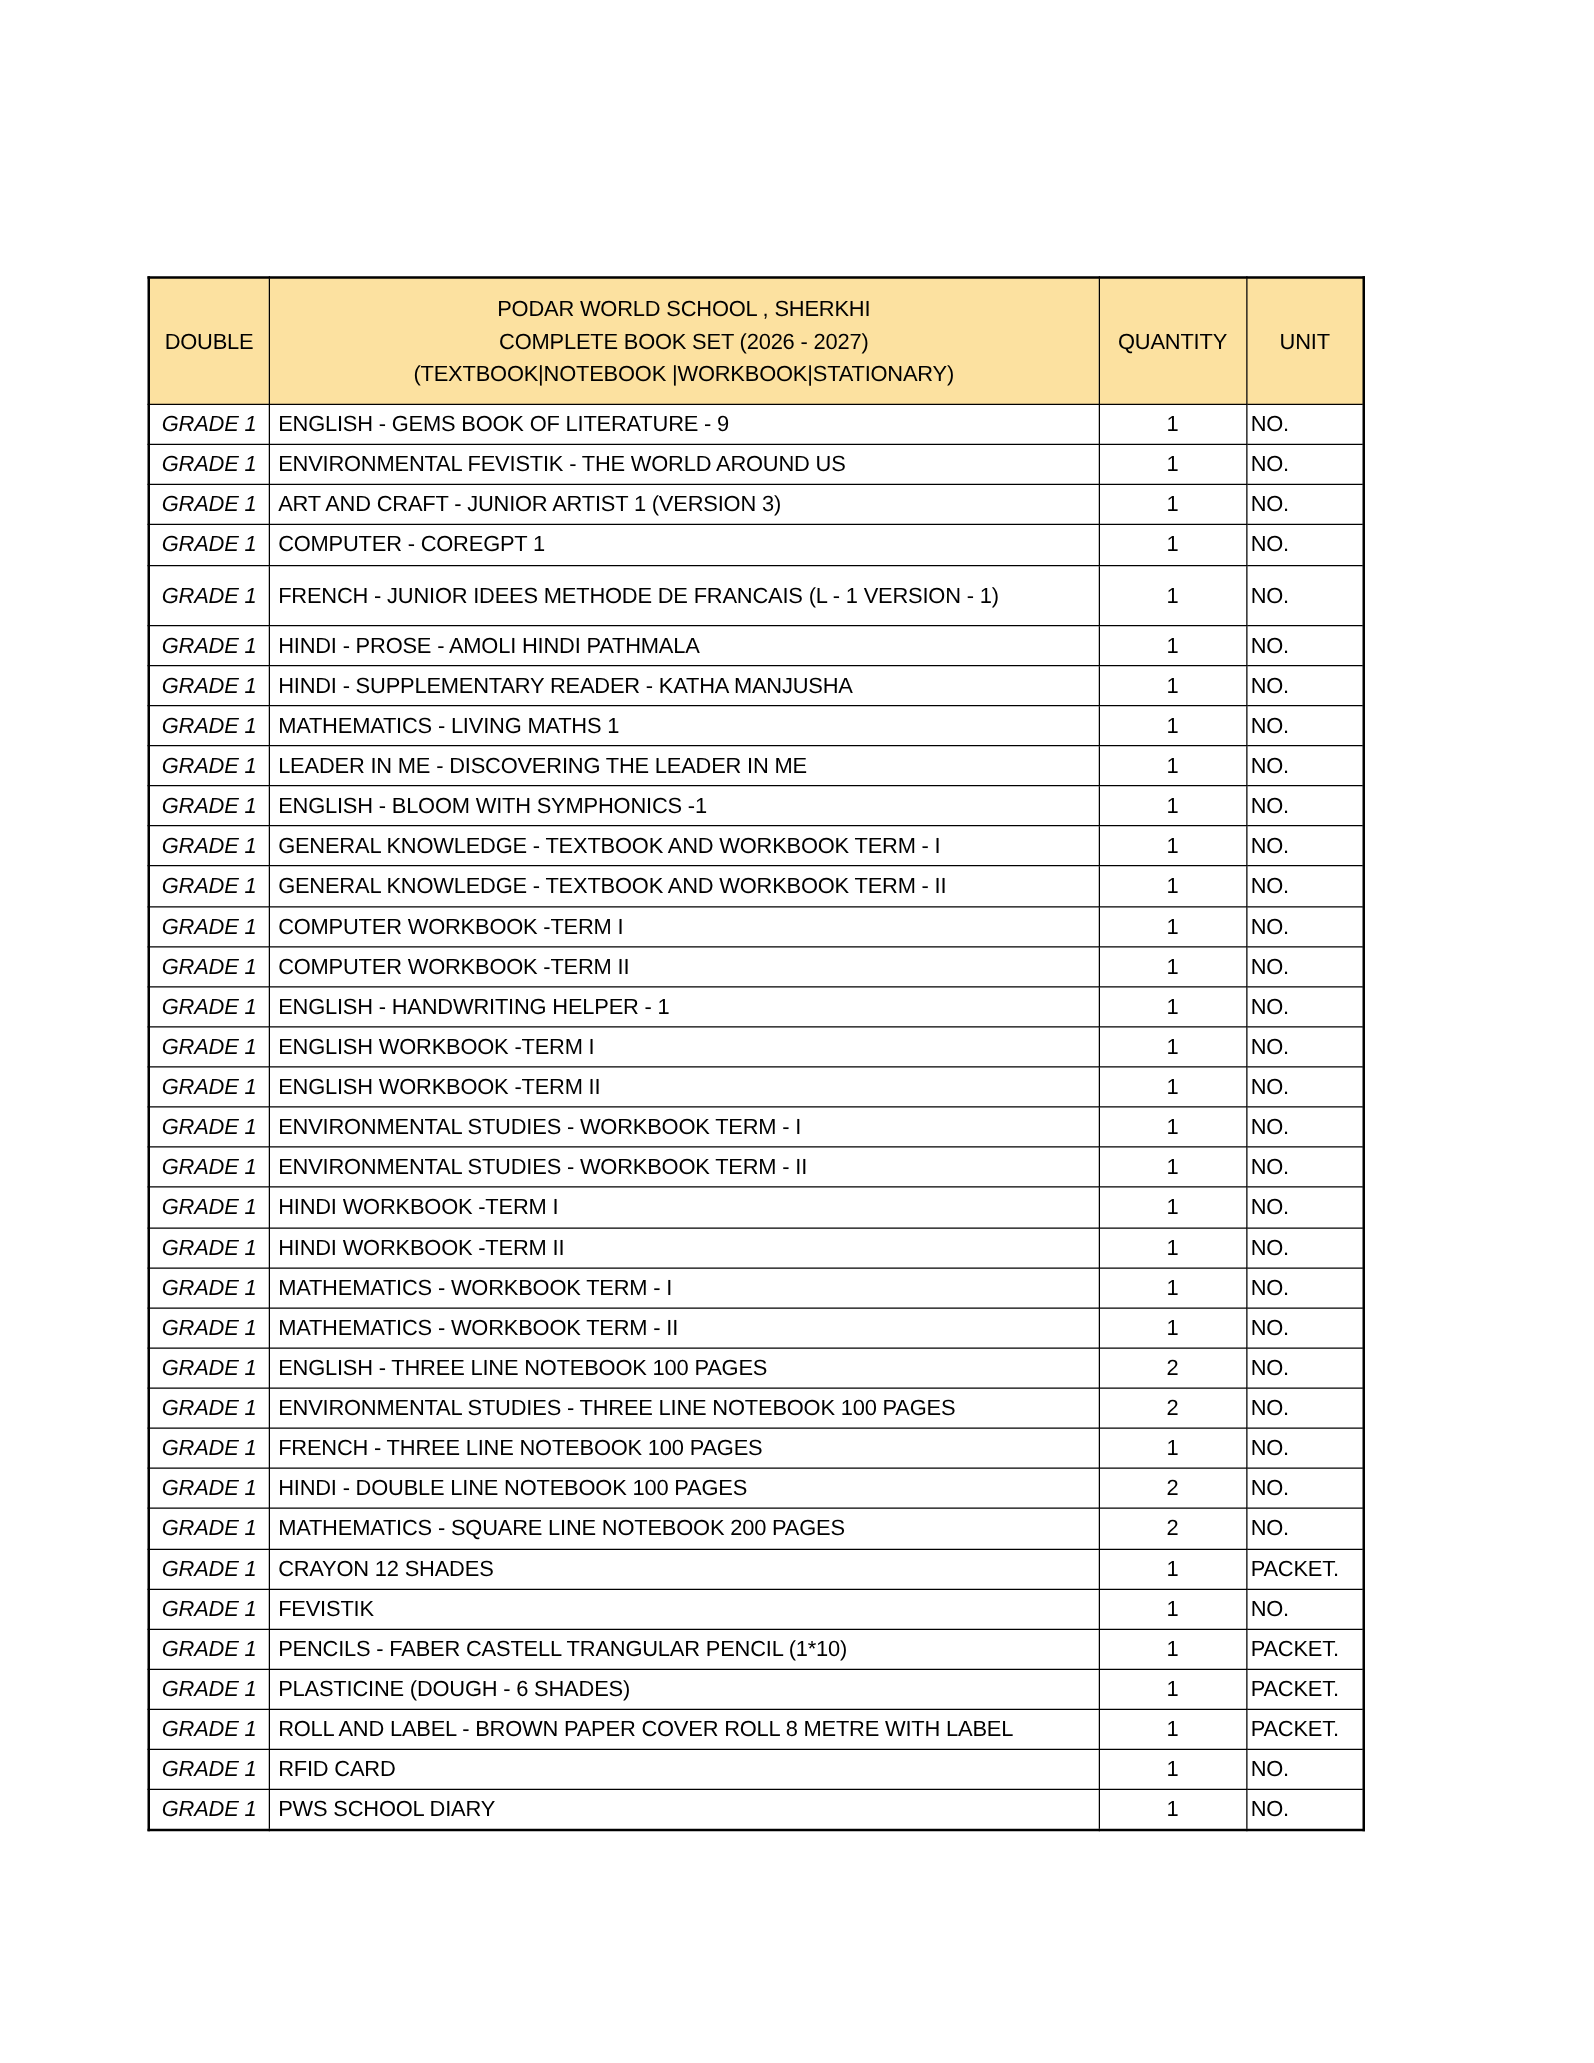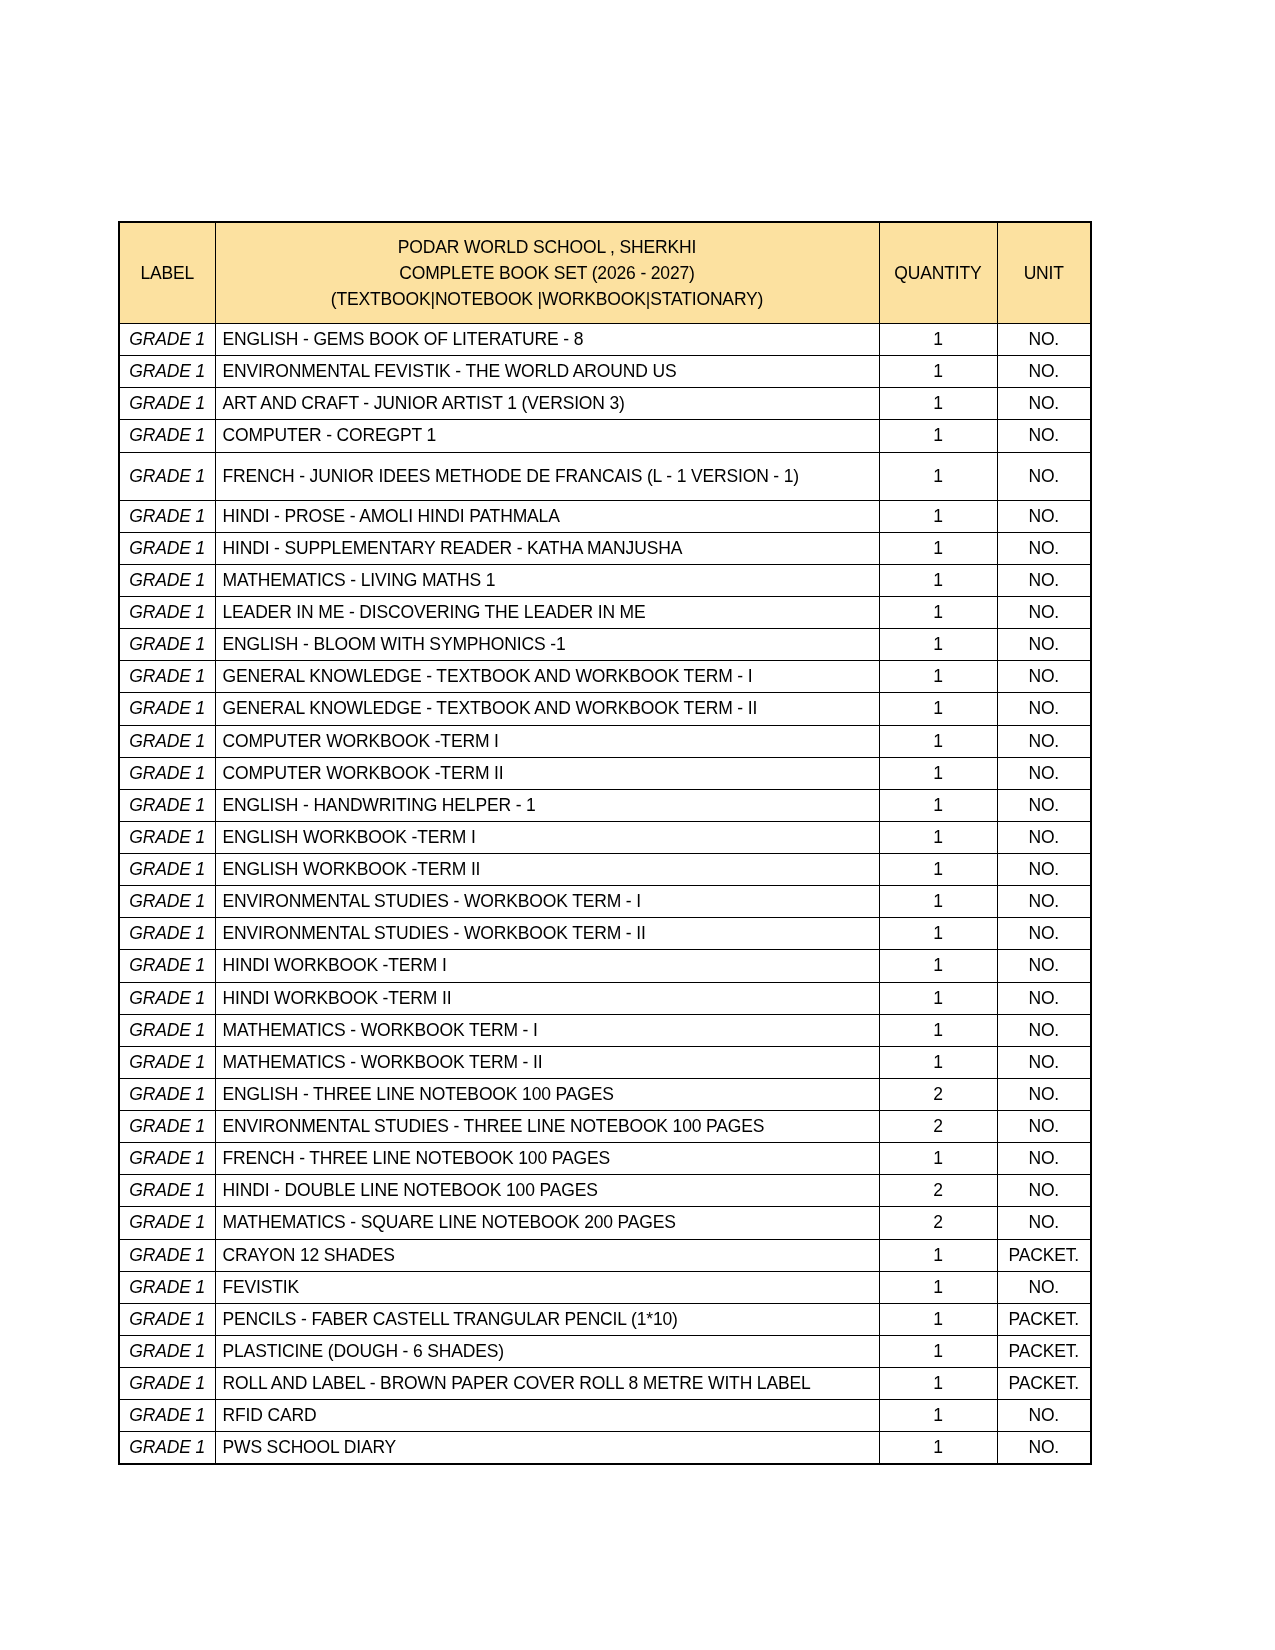--- a/index.html
+++ b/index.html
@@ -86,21 +86,20 @@
     text-align: left;
     padding: 5px 6px 6px 7px;
     white-space: nowrap;
     overflow: hidden;
   }
   tbody td.qty {
     text-align: center;
     padding: 5px 3px 6px 3px;
   }
   tbody td.unit {
-    text-align: center;
     padding: 5px 3px 6px 3px;
     white-space: nowrap;
   }
   tbody tr.tall td {
     padding-top: 13px;
     padding-bottom: 14px;
   }
 </style>
 </head>
 <body>
@@ -109,34 +108,34 @@
   <div class="sheet">
     <table class="booklist">
       <colgroup>
         <col class="c-grade">
         <col class="c-desc">
         <col class="c-qty">
         <col class="c-unit">
       </colgroup>
       <thead>
         <tr>
-          <th class="h-grade" rowspan="1">LABEL</th>
+          <th class="h-grade" rowspan="1">DOUBLE</th>
           <th class="h-title">
             <span class="tline">PODAR WORLD SCHOOL , SHERKHI</span>
             <span class="tline">COMPLETE BOOK SET (2026 - 2027)</span>
             <span class="tline">(TEXTBOOK|NOTEBOOK  |WORKBOOK|STATIONARY)</span>
           </th>
           <th class="h-qty">QUANTITY</th>
           <th class="h-unit">UNIT</th>
         </tr>
       </thead>
       <tbody id="booklist-body">
           <tr>
             <td class="grade">GRADE 1</td>
-            <td class="desc">ENGLISH - GEMS BOOK OF LITERATURE - 8</td>
+            <td class="desc">ENGLISH - GEMS BOOK OF LITERATURE - 9</td>
             <td class="qty">1</td>
             <td class="unit">NO.</td>
           </tr>
           <tr>
             <td class="grade">GRADE 1</td>
             <td class="desc">ENVIRONMENTAL FEVISTIK - THE WORLD AROUND US</td>
             <td class="qty">1</td>
             <td class="unit">NO.</td>
           </tr>
           <tr>

